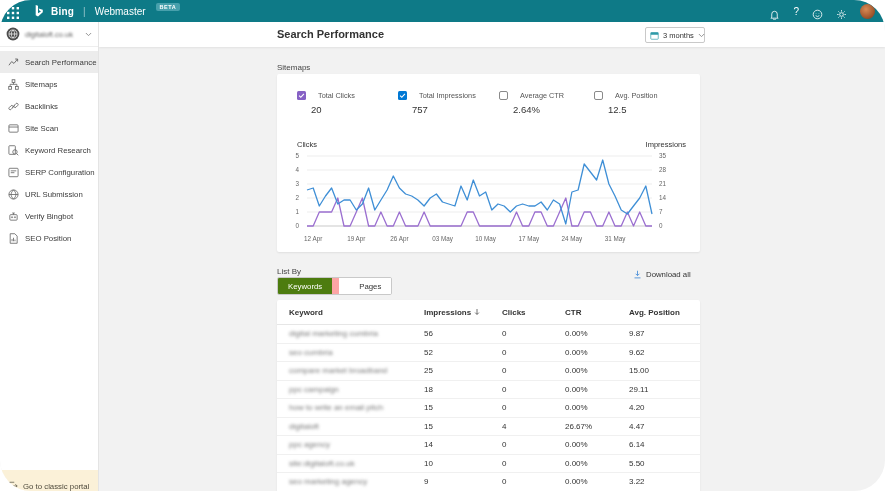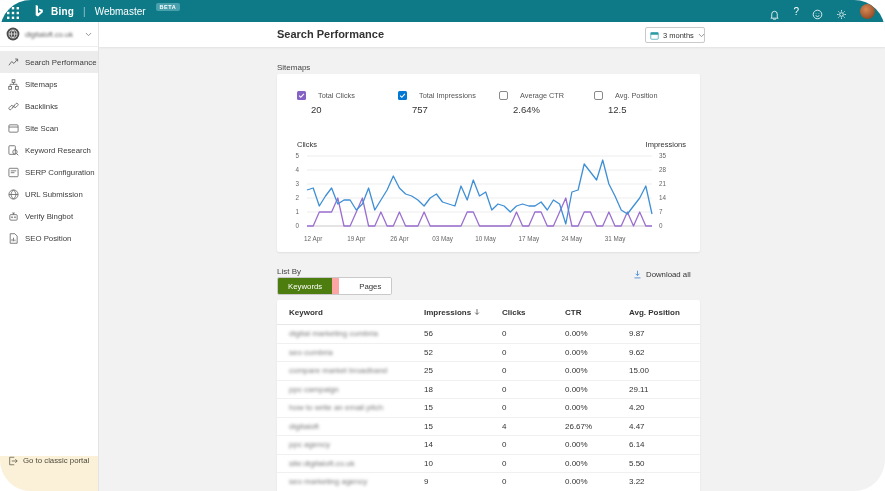--- a/index.html
+++ b/index.html
@@ -26,21 +26,21 @@
   .site-avatar { width:14px; height:14px; flex:0 0 auto; }
   .site-name { font-size:7.5px; color:#666; filter:blur(1.3px); white-space:nowrap; overflow:hidden; flex:1; }
   .sel-chevron { width:7px; height:5px; flex:0 0 auto; }
   .nav { padding-top:4px; }
   .nav-item { display:flex; align-items:center; gap:6px; height:22px; padding:0 8px; cursor:pointer; }
   .nav-item.active { background:#ececec; }
   .nav-icon { width:11px; height:11px; flex:0 0 auto; display:flex; align-items:center; }
   .nav-icon svg { width:11px; height:11px; }
   .nav-label { font-size:7.8px; color:#3b3b3b; white-space:nowrap; }
   .nav-chevron { margin-left:auto; width:7px; height:5px; }
-  .sidebar-footer { position:absolute; bottom:0; left:0; width:100%; height:35px; background:#fbf1d8; display:flex; align-items:flex-start; gap:5px; padding:0 8px; cursor:pointer; }
+  .sidebar-footer { position:absolute; bottom:0; left:0; width:100%; height:21px; background:#fbf1d8; display:flex; align-items:flex-end; gap:5px; padding:0 8px; cursor:pointer; }
   .sidebar-footer svg { width:10px; height:10px; }
   .footer-label { font-size:7.8px; color:#4e4a3c; white-space:nowrap; }
 
   
   .main { position:absolute; top:22px; left:99px; width:786px; height:469px; }
   .main-header { position:absolute; top:0; left:0; width:100%; height:25px; background:#fff; box-shadow:0 1px 2px rgba(0,0,0,.07); z-index:10; }
   .page-title { position:absolute; left:178px; top:0; line-height:25px; font-size:11px; font-weight:700; color:#333; }
   .period-select { position:absolute; left:546px; top:5px; width:60px; height:16px; background:#fff; border:1px solid #c9c9c9; border-radius:2px; display:flex; align-items:center; gap:4px; padding:0 4px; cursor:pointer; }
   .period-select svg.cal { width:9px; height:9px; flex:0 0 auto; }
   .period-label { font-size:7.5px; color:#333; flex:1; white-space:nowrap; }

